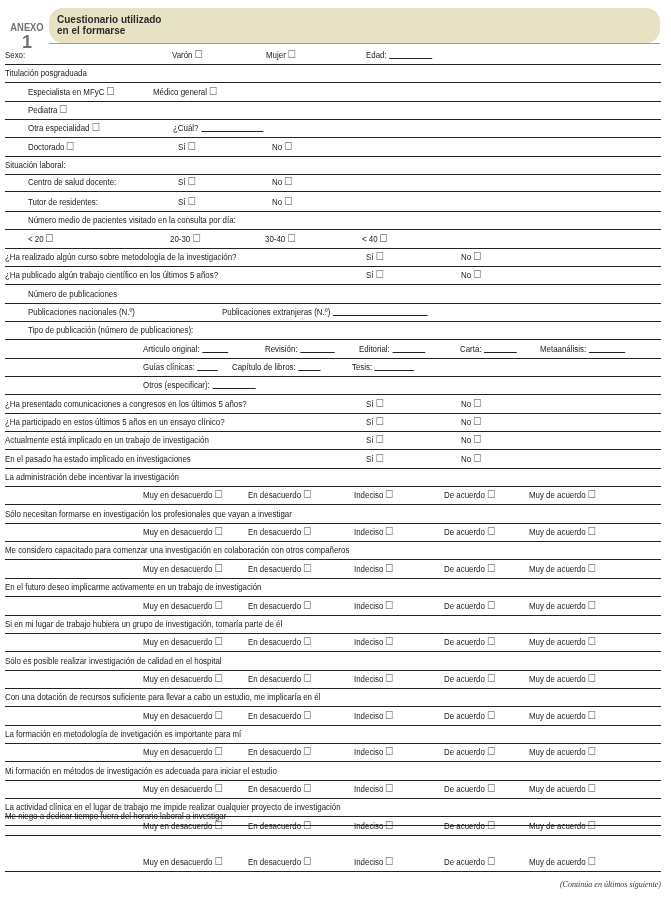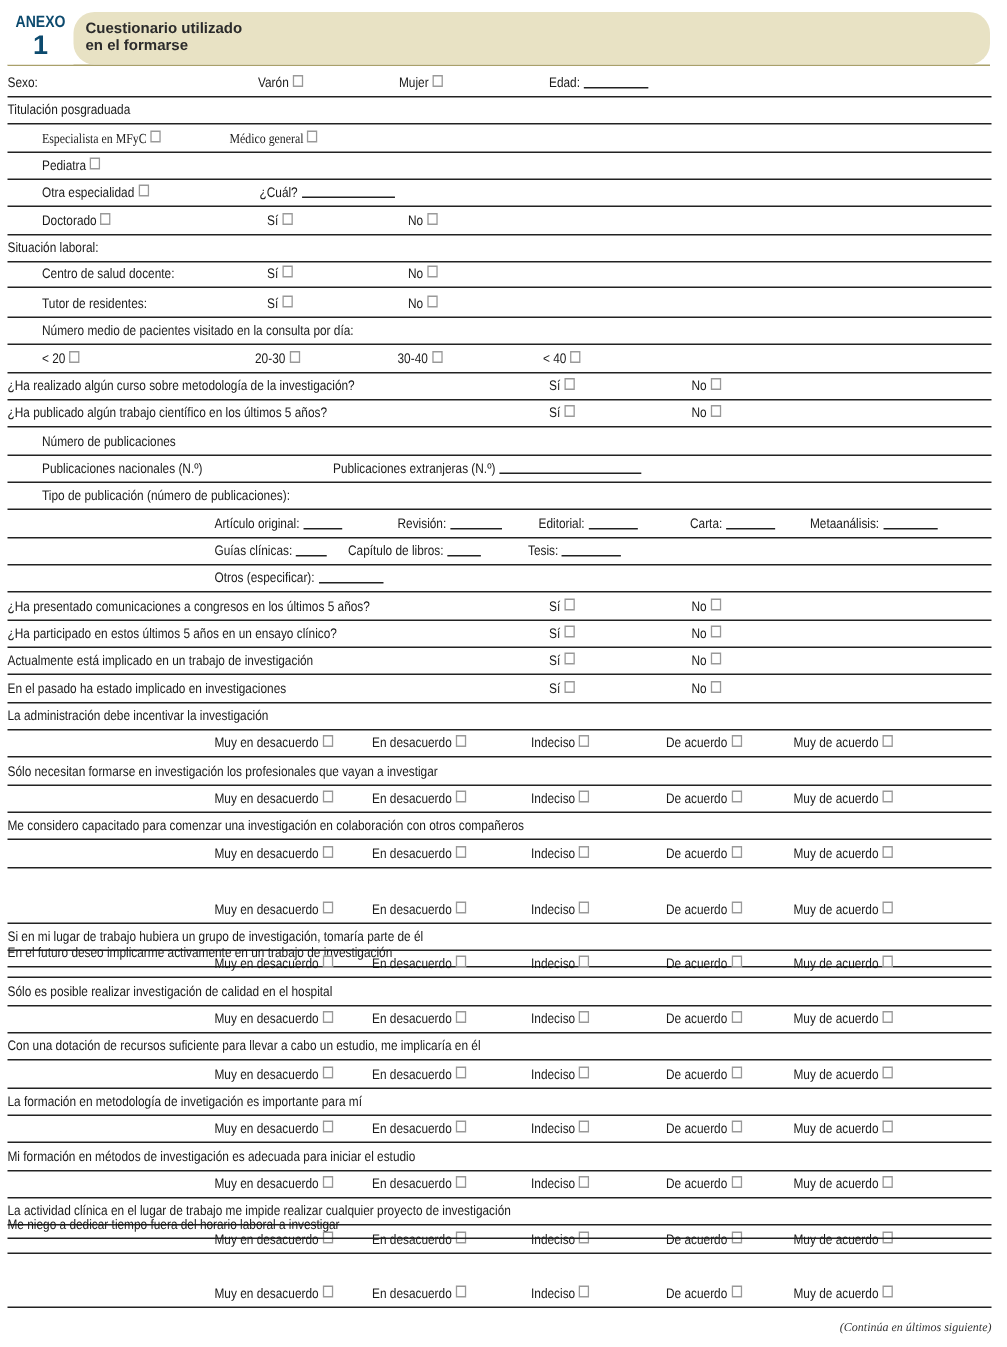--- a/index.html
+++ b/index.html
@@ -1,21 +1,21 @@
 <!DOCTYPE html>
 <html><head>
 <meta charset="utf-8">
 <style>
   html, body { margin: 0; padding: 0; background: #ffffff; }
   body { width: 671px; height: 898px; position: relative; overflow: hidden;
          font-family: "Liberation Sans", sans-serif; color: #1a1a1a; }
   .header { position: absolute; left: 5px; top: 8px; width: 655px; height: 35px;
             border-bottom: 1.5px solid #a9a06a; }
-  .anexo { position: absolute; left: 0; top: 0; width: 44px; height: 35px; background: #fff;
-           text-align: center; color: #0c4a6e; font-weight: bold; font-family: "Liberation Sans Narrow","Liberation Sans", sans-serif; }
+  .anexo { position: absolute; left: 0; top: 12px; width: 44px; height: 35px; background: #fff;
+           text-align: center; color: #737373; font-weight: bold; font-family: "Liberation Sans Narrow","Liberation Sans", sans-serif; }
   .anexo .lbl { font-size: 11px; letter-spacing: 0px; line-height: 12px; margin-top: 1px; transform: scaleX(0.85); }
   .anexo .num { font-size: 18px; line-height: 18px; }
   .title-band { position: absolute; left: 44px; top: 0; right: 0; height: 35px; background: #e8e2c4; border-radius: 14px; }
   .title { position: absolute; left: 8px; top: 6px; font-size: 10px; line-height: 11px; font-weight: bold; color: #2b2b2b; }
   .row { position: absolute; left: 5px; width: 656px; height: 18px; border-bottom: 1px solid #222; }
   .t { position: absolute; top: 3px; font-size: 9.2px; line-height: 12px; white-space: nowrap; transform-origin: left center; transform: scaleX(0.86); }
   .cb { display: inline-block; width: 6px; height: 6px; border: 0.8px solid #999; margin-left: 3px; vertical-align: 0px; background: #fff; }
   .blank { display: inline-block; border-bottom: 1px solid #222; height: 8px; vertical-align: -1px; margin-left: 3px; }
   .footer { position: absolute; right: 10px; top: 880px; font-family: "Liberation Serif", serif; font-style: italic; font-size: 8px; color: #333; }
 </style>
@@ -38,21 +38,21 @@
 <div id="form">
     <div class="row" style="top: 46px;">
       <span class="t" style="left: 0px;"><span>Sexo:</span></span>
       <span class="t" style="left: 167px;"><span>Varón</span><span class="cb"></span></span>
       <span class="t" style="left: 261px;"><span>Mujer</span><span class="cb"></span></span>
       <span class="t" style="left: 361px;"><span>Edad:</span><span class="blank" style="width: 50px;"></span></span>
     </div>
     <div class="row" style="top: 64.35px;">
       <span class="t" style="left: 0px;"><span>Titulación posgraduada</span></span>
     </div>
-    <div class="row" style="top: 82.7px; font-family: Liberation Serif, serif;">
+    <div class="row" style="top: 82.7px;">
       <span class="t" style="left: 23px;"><span>Especialista en MFyC</span><span class="cb"></span></span>
       <span class="t" style="left: 148px;"><span>Médico general</span><span class="cb"></span></span>
     </div>
     <div class="row" style="top: 101.05px;">
       <span class="t" style="left: 23px;"><span>Pediatra</span><span class="cb"></span></span>
     </div>
     <div class="row" style="top: 119.4px;">
       <span class="t" style="left: 23px;"><span>Otra especialidad</span><span class="cb"></span></span>
       <span class="t" style="left: 168px;"><span>¿Cuál?</span><span class="blank" style="width: 72px;"></span></span>
     </div>
@@ -161,21 +161,21 @@
     <div class="row" style="top: 541.45px;">
       <span class="t" style="left: 0px;"><span>Me considero capacitado para comenzar una investigación en colaboración con otros compañeros</span></span>
     </div>
     <div class="row" style="top: 559.8px;">
       <span class="t" style="left: 138px;"><span>Muy en desacuerdo</span><span class="cb"></span></span>
       <span class="t" style="left: 243px;"><span>En desacuerdo</span><span class="cb"></span></span>
       <span class="t" style="left: 349px;"><span>Indeciso</span><span class="cb"></span></span>
       <span class="t" style="left: 439px;"><span>De acuerdo</span><span class="cb"></span></span>
       <span class="t" style="left: 524px;"><span>Muy de acuerdo</span><span class="cb"></span></span>
     </div>
-    <div class="row" style="top: 578.15px; margin-top: 48px;">
+    <div class="row" style="top: 578.15px;">
       <span class="t" style="left: 0px;"><span>En el futuro deseo implicarme activamente en un trabajo de investigación</span></span>
     </div>
     <div class="row" style="top: 596.5px;">
       <span class="t" style="left: 138px;"><span>Muy en desacuerdo</span><span class="cb"></span></span>
       <span class="t" style="left: 243px;"><span>En desacuerdo</span><span class="cb"></span></span>
       <span class="t" style="left: 349px;"><span>Indeciso</span><span class="cb"></span></span>
       <span class="t" style="left: 439px;"><span>De acuerdo</span><span class="cb"></span></span>
       <span class="t" style="left: 524px;"><span>Muy de acuerdo</span><span class="cb"></span></span>
     </div>
     <div class="row" style="top: 614.85px;">

